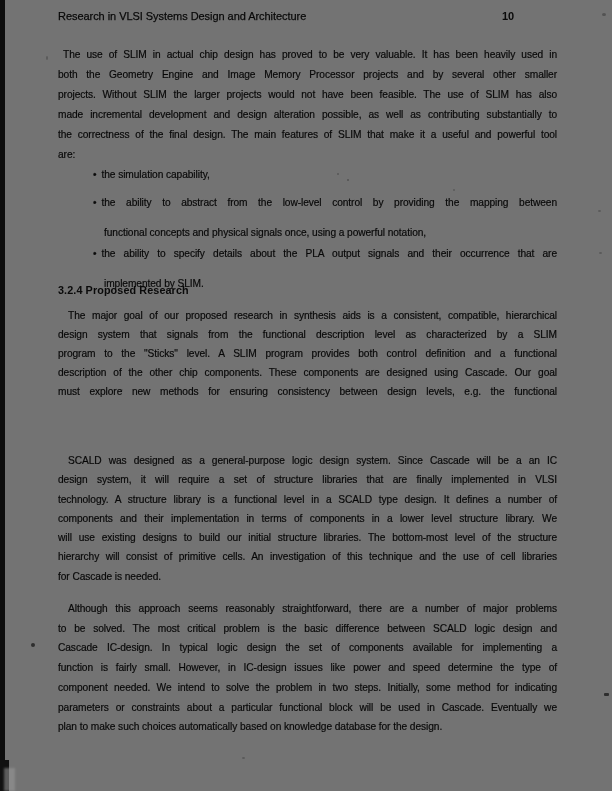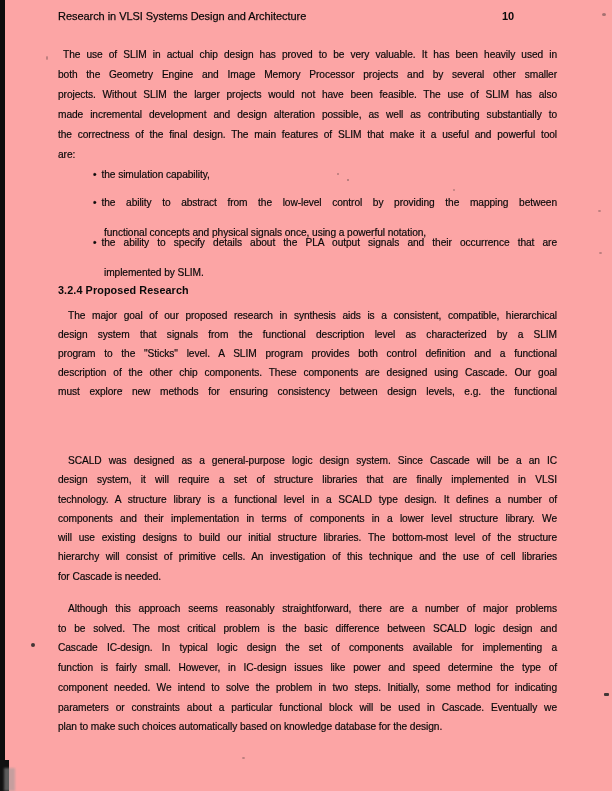--- a/index.html
+++ b/index.html
@@ -1,21 +1,21 @@
 <!DOCTYPE html>
 <html><head>
 <meta charset="utf-8">
 <style>
   * { margin: 0; padding: 0; box-sizing: border-box; }
   html, body { background: #e8e8e8; }
   .page {
     position: relative;
     width: 612px;
     height: 791px;
-    background: #fca5a5;
+    background: #737373;
     overflow: hidden;
     font-family: "Liberation Sans", sans-serif;
     color: #0a0a0a;
     padding-left: 34px;
   }
   
   .edge-bar {
     position: absolute; left: 0; top: 0; width: 5px; height: 791px;
     background: #0d0d0d;
   }
@@ -92,21 +92,21 @@
     <div class="jline last">are:</div>
   </div>
 
   <div class="bullet" style="top:168px;">
     <div class="jline last"><span class="bdot">•</span><span>the simulation capability,</span></div>
   </div>
   <div class="bullet" style="top:196px;">
     <div class="jline"><span class="bdot">•</span><span>the ability to abstract from the low-level control by providing the mapping between</span></div>
     <div class="jline last cont">functional concepts and physical signals once, using a powerful notation,</div>
   </div>
-  <div class="bullet" style="top:236px;">
+  <div class="bullet" style="top:247px;">
     <div class="jline"><span class="bdot">•</span><span>the ability to specify details about the PLA output signals and their occurrence that are</span></div>
     <div class="jline last cont">implemented by SLIM.</div>
   </div>
 
   <div class="sec-heading">3.2.4 Proposed Research</div>
 
   <div class="para" style="top:306px;line-height:19px;">
     <div class="jline indent2">The major goal of our proposed research in synthesis aids is a consistent, compatible, hierarchical</div>
     <div class="jline">design system that signals from the functional description level as characterized by a SLIM</div>
     <div class="jline">program to the "Sticks" level.  A SLIM program provides both control definition and a functional</div>

